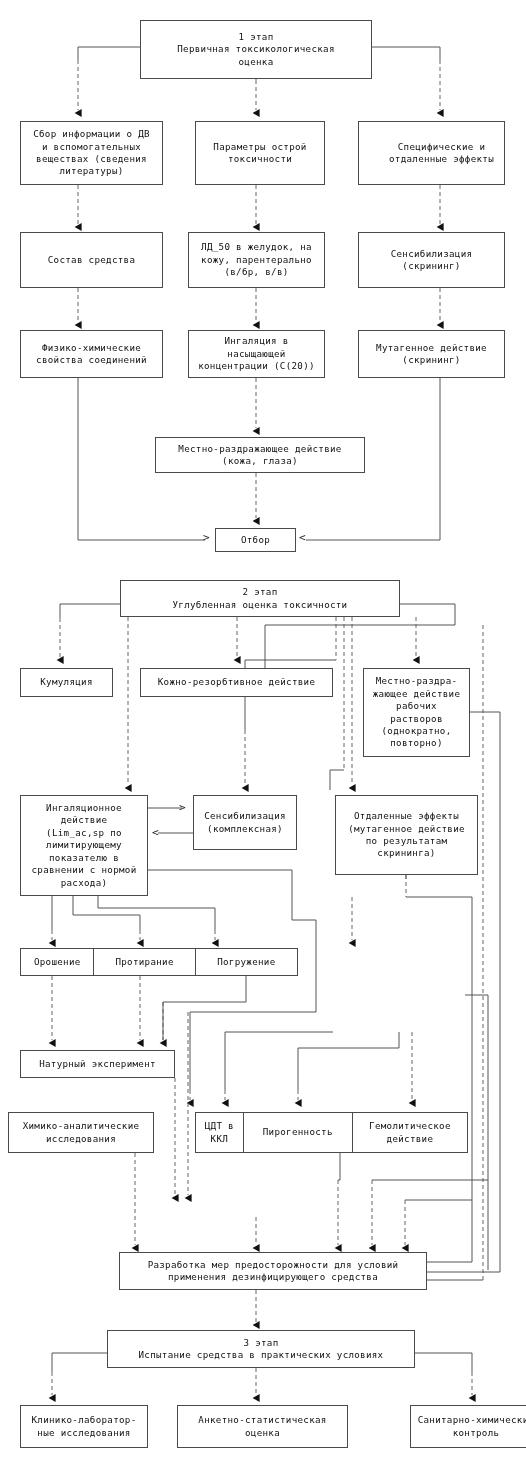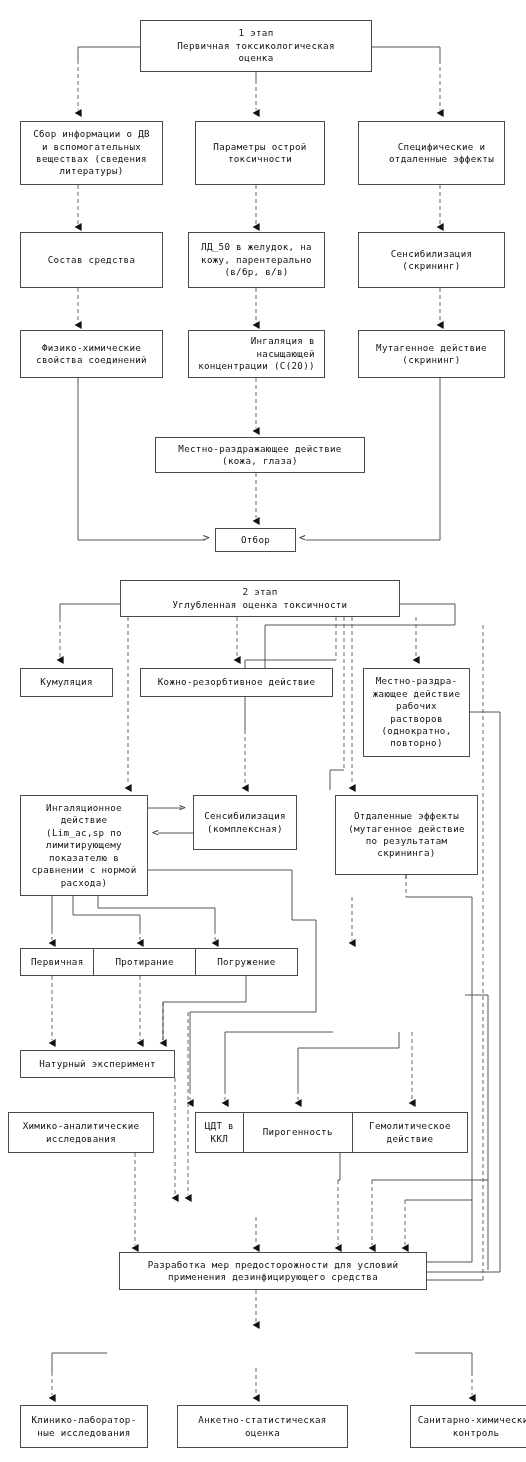--- a/index.html
+++ b/index.html
@@ -142,21 +142,21 @@
     <path class="ln" d="M415,1353 L472,1353 L472,1372"></path>
     <path class="dsh" d="M472,1372 L472,1395" marker-end="url(#tri)"></path>
   </svg>
 
   <div style="position:absolute;left:203px;top:531px;font-size:11px;color:#222;font-family:'DejaVu Sans Mono',monospace;">&gt;</div>
   <div style="position:absolute;left:299px;top:531px;font-size:11px;color:#222;font-family:'DejaVu Sans Mono',monospace;">&lt;</div>
   <div style="position:absolute;left:179px;top:801px;font-size:11px;color:#222;font-family:'DejaVu Sans Mono',monospace;">&gt;</div>
   <div style="position:absolute;left:152px;top:826px;font-size:11px;color:#222;font-family:'DejaVu Sans Mono',monospace;">&lt;</div>
   <div style="position:absolute;left:418px;top:1262px;font-size:11px;color:#222;font-family:'DejaVu Sans Mono',monospace;">&lt;</div>
 
-  <div class="box" style="left: 140px; top: 20px; width: 232px; height: 52px; white-space: pre-line;">1 этап
+  <div class="box" style="left: 140px; top: 20px; width: 232px; height: 59px; white-space: pre-line;">1 этап
 Первичная токсикологическая
 оценка</div>
 
   <div class="box" style="left: 20px; top: 121px; width: 143px; height: 64px; white-space: pre-line;">Сбор информации о ДВ
 и вспомогательных
 веществах (сведения
 литературы)</div>
   <div class="box" style="left: 195px; top: 121px; width: 130px; height: 64px; white-space: pre-line;">Параметры острой
 токсичности</div>
   <div class="box" style="left: 358px; top: 121px; width: 147px; height: 64px; white-space: pre-line; padding-left: 23px;">Специфические и
@@ -164,21 +164,21 @@
 
   <div class="box" style="left:20px;top:232px;width:143px;height:56px;">Состав средства</div>
   <div class="box" style="left: 188px; top: 232px; width: 137px; height: 56px; white-space: pre-line;">ЛД_50 в желудок, на
 кожу, парентерально
 (в/бр, в/в)</div>
   <div class="box" style="left: 358px; top: 232px; width: 147px; height: 56px; white-space: pre-line;">Сенсибилизация
 (скрининг)</div>
 
   <div class="box" style="left: 20px; top: 330px; width: 143px; height: 48px; white-space: pre-line;">Физико-химические
 свойства соединений</div>
-  <div class="box" style="left: 188px; top: 330px; width: 137px; height: 48px; white-space: pre-line; text-align: right;">Ингаляция в
+  <div class="box" style="left: 188px; top: 330px; width: 137px; height: 48px; white-space: pre-line;">Ингаляция в
 насыщающей
 концентрации (С(20))</div>
   <div class="box" style="left: 358px; top: 330px; width: 147px; height: 48px; white-space: pre-line;">Мутагенное действие
 (скрининг)</div>
 
   <div class="box" style="left: 155px; top: 437px; width: 210px; height: 36px; white-space: pre-line;">Местно-раздражающее действие
 (кожа, глаза)</div>
   <div class="box" style="left:215px;top:528px;width:81px;height:24px;">Отбор</div>
 
   <div class="box" style="left: 120px; top: 580px; width: 280px; height: 37px; white-space: pre-line;">2 этап
@@ -201,21 +201,21 @@
 сравнении с нормой
 расхода)</div>
   <div class="box" style="left: 193px; top: 795px; width: 104px; height: 55px; white-space: pre-line;">Сенсибилизация
 (комплексная)</div>
   <div class="box" style="left: 335px; top: 795px; width: 143px; height: 80px; white-space: pre-line;">Отдаленные эффекты
 (мутагенное действие
 по результатам
 скрининга)</div>
 
   <div class="box split" style="left:20px;top:948px;width:278px;height:28px;">
-    <div class="cell" style="width:73px;">Первичная</div>
+    <div class="cell" style="width:73px;">Орошение</div>
     <div class="cell" style="width:102px;">Протирание</div>
     <div class="cell" style="width:103px;">Погружение</div>
   </div>
 
 
   <div class="box" style="left:20px;top:1050px;width:155px;height:28px;">Натурный эксперимент</div>
 
   <div class="box" style="left: 8px; top: 1112px; width: 146px; height: 41px; white-space: pre-line;">Химико-аналитические
 исследования</div>
 
@@ -224,20 +224,22 @@
 ККЛ</div>
     <div class="cell" style="width:110px;">Пирогенность</div>
     <div class="cell" style="width: 116px; white-space: pre-line;">Гемолитическое
 действие</div>
   </div>
 
 
   <div class="box" style="left: 107px; top: 1252px; width: 308px; height: 38px; white-space: pre-line; margin-left: 12px;">Разработка мер предосторожности для условий
 применения дезинфицирующего средства</div>
 
+  <div class="box" style="left: 107px; top: 1330px; width: 308px; height: 38px; white-space: pre-line;">3 этап
+Испытание средства в практических условиях</div>
 
   <div class="box" style="left: 20px; top: 1405px; width: 128px; height: 43px; white-space: pre-line;">Клинико-лаборатор-
 ные исследования</div>
   <div class="box" style="left: 177px; top: 1405px; width: 171px; height: 43px; white-space: pre-line;">Анкетно-статистическая
 оценка</div>
   <div class="box" style="left: 373px; top: 1405px; width: 132px; height: 43px; white-space: pre-line; margin-left: 37px;">Санитарно-химический
 контроль</div>
 
 </div>
 

